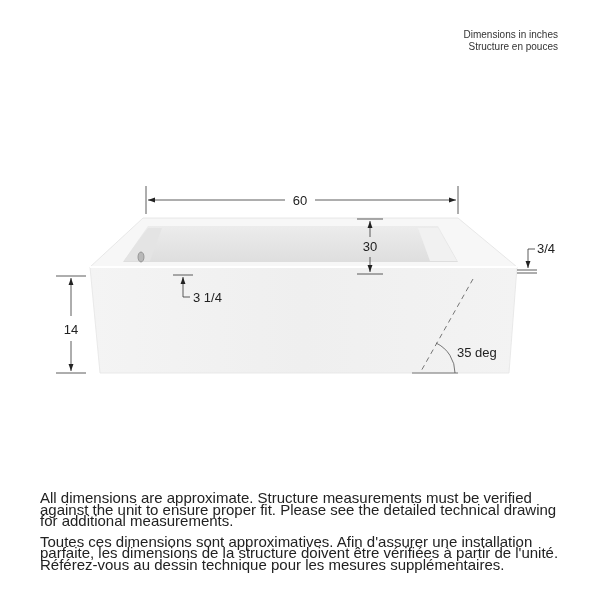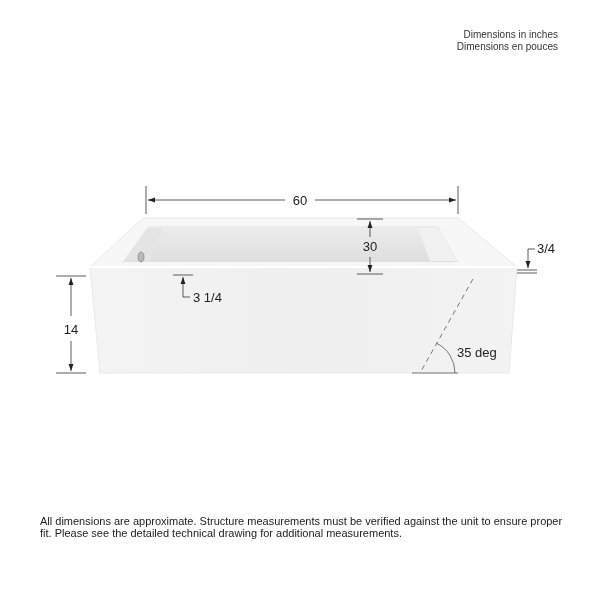--- a/index.html
+++ b/index.html
@@ -1,28 +1,28 @@
 <!DOCTYPE html>
 <html><head>
 <meta charset="utf-8">
 <style>
   html, body { margin:0; padding:0; background:#ffffff; }
   body { width:600px; height:600px; position:relative; overflow:hidden; font-family:"Liberation Sans", sans-serif; color:#222; }
   .units { position:absolute; right:42px; top:29px; text-align:right; font-size:10px; line-height:12px; color:#333;margin-left:11px; }
   .drawing { position:absolute; left:0; top:0; width:600px; height:480px; }
   .dim-label { font-family:"Liberation Sans", sans-serif; font-size:13px; fill:#222; }
-  .notes { position:absolute; left:40px; top:516px; width:525px; font-size:11px; line-height:11.5px; color:#222; }
+  .notes { position:absolute; left:40px; top:492px; width:525px; font-size:15px; line-height:11.5px; color:#222; }
   .notes p { margin:0 0 9px 0; }
 </style>
 </head>
 <body>
 
 <div class="units">
   <div>Dimensions in inches</div>
-  <div>Dimensions en pouces</div>
+  <div>Structure en pouces</div>
 </div>
 
 <svg class="drawing" viewBox="0 0 600 480" xmlns="http://www.w3.org/2000/svg">
   <defs>
     <linearGradient id="basinGrad" x1="0" y1="0" x2="0" y2="1">
       <stop offset="0" stop-color="#ececec"></stop>
       <stop offset="1" stop-color="#dedede"></stop>
     </linearGradient>
     <linearGradient id="apronGrad" x1="0" y1="0" x2="1" y2="0">
       <stop offset="0" stop-color="#f4f4f4"></stop>
@@ -90,13 +90,14 @@
   <g stroke="#555" stroke-width="0.8" fill="none">
     <line x1="473" y1="279" x2="420" y2="373" stroke-dasharray="5,4"></line>
     <line x1="412" y1="373" x2="458" y2="373" stroke="#777" stroke-width="1.2"></line>
     <path d="M436,343 A33,33 0 0 1 455,373"></path>
   </g>
   <text class="dim-label" x="457" y="357">35 deg</text>
 </svg>
 
 <div class="notes">
   <p>All dimensions are approximate. Structure measurements must be verified against the unit to ensure proper fit. Please see the detailed technical drawing for additional measurements.</p>
+  <p>Toutes ces dimensions sont approximatives. Afin d'assurer une installation parfaite, les dimensions de la structure doivent être vérifiées à partir de l'unité. Référez-vous au dessin technique pour les mesures supplémentaires.</p>
 </div>
 
 </body></html>

